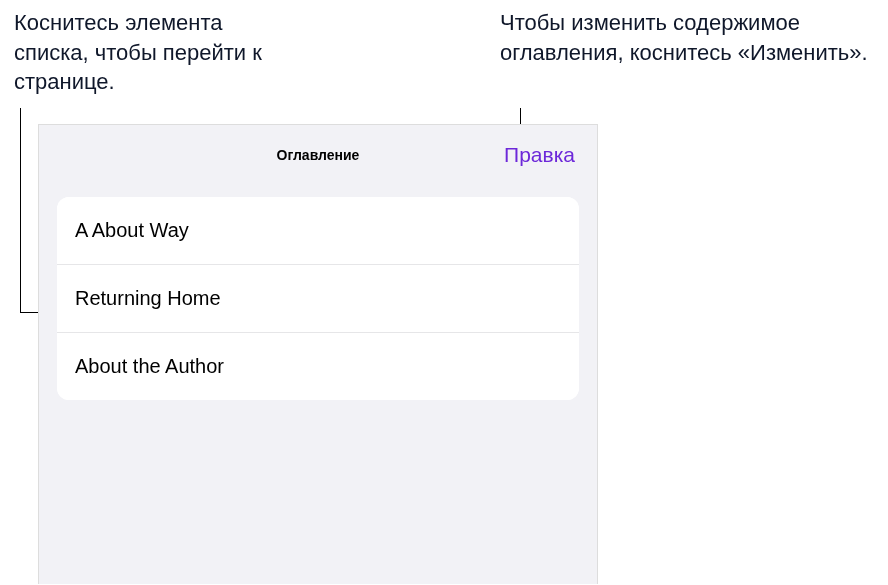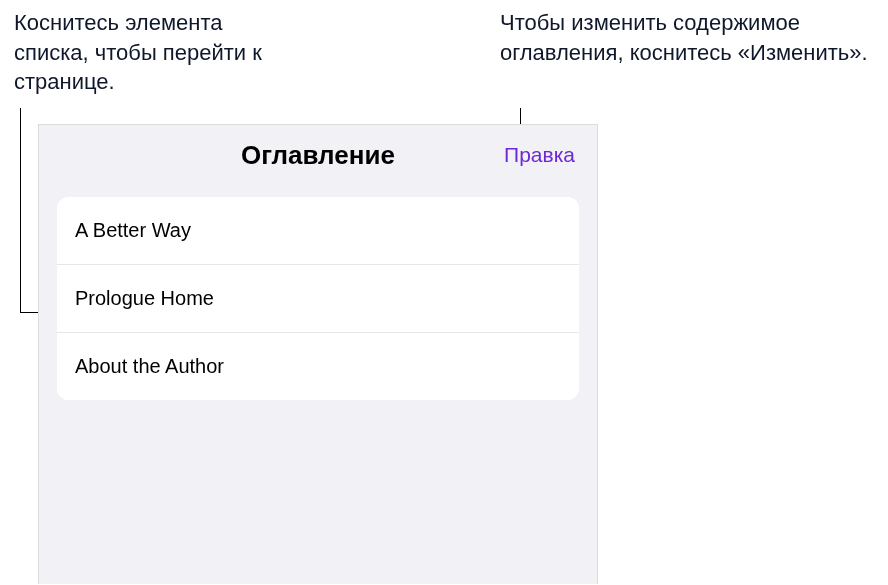--- a/index.html
+++ b/index.html
@@ -67,21 +67,21 @@
       flex-direction: column;
     }
     .panel-header {
       position: relative;
       height: 60px;
       display: flex;
       align-items: center;
       justify-content: center;
     }
     .panel-title {
-      font-size: 26px;
+      font-size: 14px;
       font-weight: 600;
       color: #000;
     }
     .panel-edit {
       position: absolute;
       right: 22px;
       top: 50%;
       transform: translateY(-50%);
       font-size: 21px;
       font-weight: 400;
@@ -115,17 +115,17 @@
 <div class="callout-line line-left-v"></div>
 <div class="callout-line line-left-h"></div>
 <div class="callout-line line-right-v"></div>
 
 <div class="panel">
   <div class="panel-header">
     <div class="panel-title">Оглавление</div>
     <div class="panel-edit">Правка</div>
   </div>
   <div class="toc-list">
-    <div class="toc-item">A Better Way</div>
-    <div class="toc-item">Prologue Home</div>
+    <div class="toc-item">A About Way</div>
+    <div class="toc-item">Returning Home</div>
     <div class="toc-item">About the Author</div>
   </div>
 </div>
 
 </body></html>

